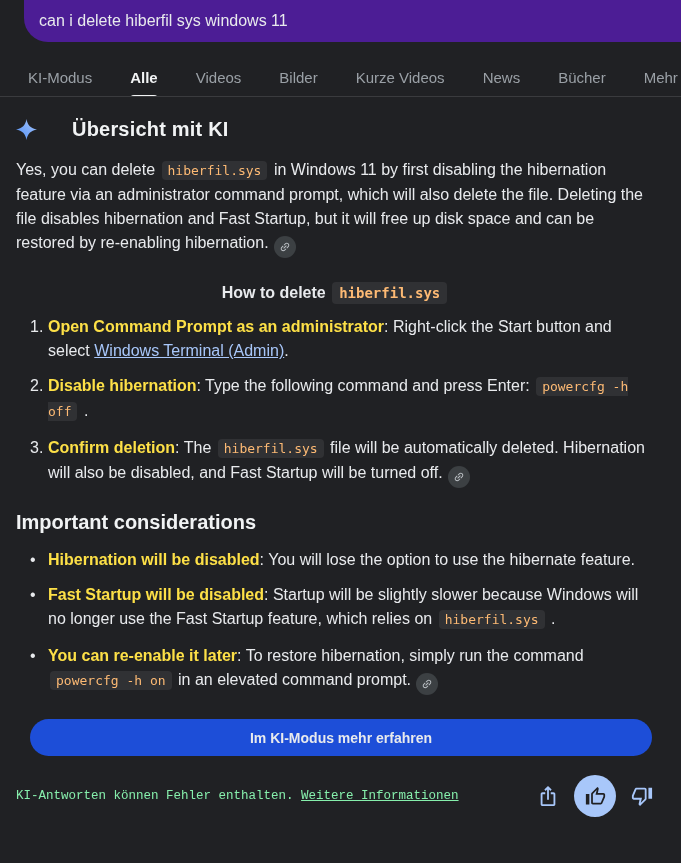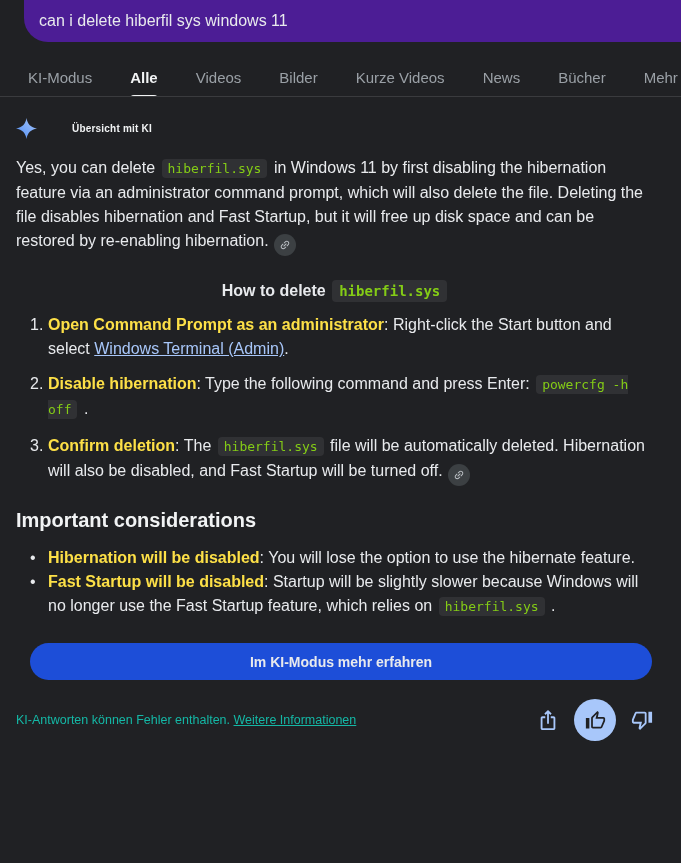--- a/index.html
+++ b/index.html
@@ -35,30 +35,30 @@
   .arrow {
     width:0; height:0; border-left:4px solid transparent; border-right:4px solid transparent;
     border-top:5px solid #9aa0a6; display:inline-block; margin-top:2px;
   }
   .tab-suchfilter { margin-left:auto; margin-right:-10px; }
 
   
   .content { position:absolute; top:97px; left:0; width:681px; padding:0 26px 0 16px; }
 
   .ai-header { margin-top:21px; display:flex; align-items:center; gap:11px; }
-  .ai-header-label { font-size:10px; font-weight:700; color:#f1f3f4; letter-spacing:.2px;padding-left:24px; }
+  .ai-header-label { font-size:20px; font-weight:700; color:#f1f3f4; letter-spacing:.2px;padding-left:24px; }
   .sparkle { width:21px; height:21px; flex:none; }
 
   .rich { font-size:16px; line-height:24px; color:#e8eaed; }
   .intro { margin-top:17px; }
 
   .seg-bold { font-weight:700; color:#fde047; }
   .seg-code {
     font-family:"DejaVu Sans Mono", monospace; font-size:13px;
-    background:#303134; color:#84cc16; padding:2px 6px; border-radius:4px; margin:0 2px;
+    background:#303134; color:#fdba74; padding:2px 6px; border-radius:4px; margin:0 2px;
   }
   .seg-link { color:#a8c7fa; text-decoration:underline; cursor:pointer; }
 
   .cite-btn {
     display:inline-flex; width:22px; height:22px; border-radius:50%; background:#3c4043;
     align-items:center; justify-content:center; vertical-align:-5px; margin-left:5px; cursor:pointer;
   }
   .cite-btn svg { transform:rotate(-45deg); }
 
   h2 { font-size:20px; font-weight:700; color:#f1f3f4; line-height:25px; }
@@ -66,32 +66,32 @@
   .h2-cons { margin-top:22px; }
   h2 .seg-code { font-size:14px; padding:3px 7px; }
 
   .step { display:flex; font-size:16px; line-height:24px; }
   .step-num { flex:none; width:18px; margin-left:14px; }
   .step-body { flex:1; }
   .step1 { margin-top:10px; } .step2 { margin-top:11px; } .step3 { margin-top:12px; }
 
   .bullet { display:flex; font-size:16px; line-height:24px; }
   .bullet::before { content:"•"; flex:none; width:18px; margin-left:14px; color:#e8eaed; }
-  .b1 { margin-top:13px; } .b2 { } .b3 { margin-top:11px; } .b4 { margin-top:12px; }
+  .b1 { margin-top:13px; } .b2 { margin-top:11px; } .b3 { margin-top:11px; } .b4 { margin-top:12px; }
 
   .cta-button {
     margin:24px 0 0 14px; width:622px; height:37px; border-radius:20px;
     background:#1d4ed8; display:flex; align-items:center; justify-content:center;
     font-size:14px; font-weight:700; color:#e8eaed; cursor:pointer;
   }
 
   .footer {
     margin-top:19px; display:flex; align-items:center; justify-content:space-between;
   }
-  .footer-text { font-size:12.5px; color:#14b8a6; }
+  .footer-text { font-size:12.5px; color:#86efac;font-family:Liberation Mono, monospace; }
   .footer-link { text-decoration:underline; cursor:pointer; }
   .footer-icons { display:flex; align-items:center; gap:15px; margin-right:2px; }
   .icon-btn { display:flex; align-items:center; justify-content:center; cursor:pointer; }
   .thumb-circle { width:42px; height:42px; border-radius:50%; background:#a8c7fa; }
   .flip { transform:rotate(180deg); }
 </style>
 </head>
 <body>
 
 <div class="searchbar">
@@ -157,20 +157,27 @@
   </div>
 
   <h2 class="h2-cons">Important considerations</h2>
 
   <div class="bullet b1 rich">
     <span class="step-body"><span class="seg-bold">Hibernation will be disabled</span><span class="seg-text">: You will lose the option to use the hibernate feature.</span></span>
   </div>
   <div class="bullet b2 rich">
     <span class="step-body"><span class="seg-bold">Fast Startup will be disabled</span><span class="seg-text">: Startup will be slightly slower because Windows will no longer use the Fast Startup feature, which relies on </span><span class="seg-code">hiberfil.sys</span><span class="seg-text"> .</span></span>
   </div>
+  <div class="bullet b4 rich">
+    <span class="step-body"><span class="seg-bold">You can re-enable it later</span><span class="seg-text">: To restore hibernation, simply run the command </span><span class="seg-code">powercfg -h on</span><span class="seg-text"> in an elevated command prompt.</span><span class="cite-btn">
+          <svg viewBox="0 0 24 24" width="12" height="12">
+            <path fill="#bdc1c6" d="M3.9 12c0-1.71 1.39-3.1 3.1-3.1h4V7H7c-2.76 0-5 2.24-5 5s2.24 5 5 5h4v-1.9H7c-1.71 0-3.1-1.39-3.1-3.1zM8 13h8v-2H8v2zm9-6h-4v1.9h4c1.71 0 3.1 1.39 3.1 3.1s-1.39 3.1-3.1 3.1h-4V17h4c2.76 0 5-2.24 5-5s-2.24-5-5-5z"></path>
+          </svg>
+        </span></span>
+  </div>
 
   <div class="cta-button">Im KI-Modus mehr erfahren</div>
 
   <div class="footer">
     <div class="footer-text">
       <span>KI-Antworten können Fehler enthalten.</span>
       <span class="footer-link">Weitere Informationen</span>
     </div>
     <div class="footer-icons">
       <span class="icon-btn">

